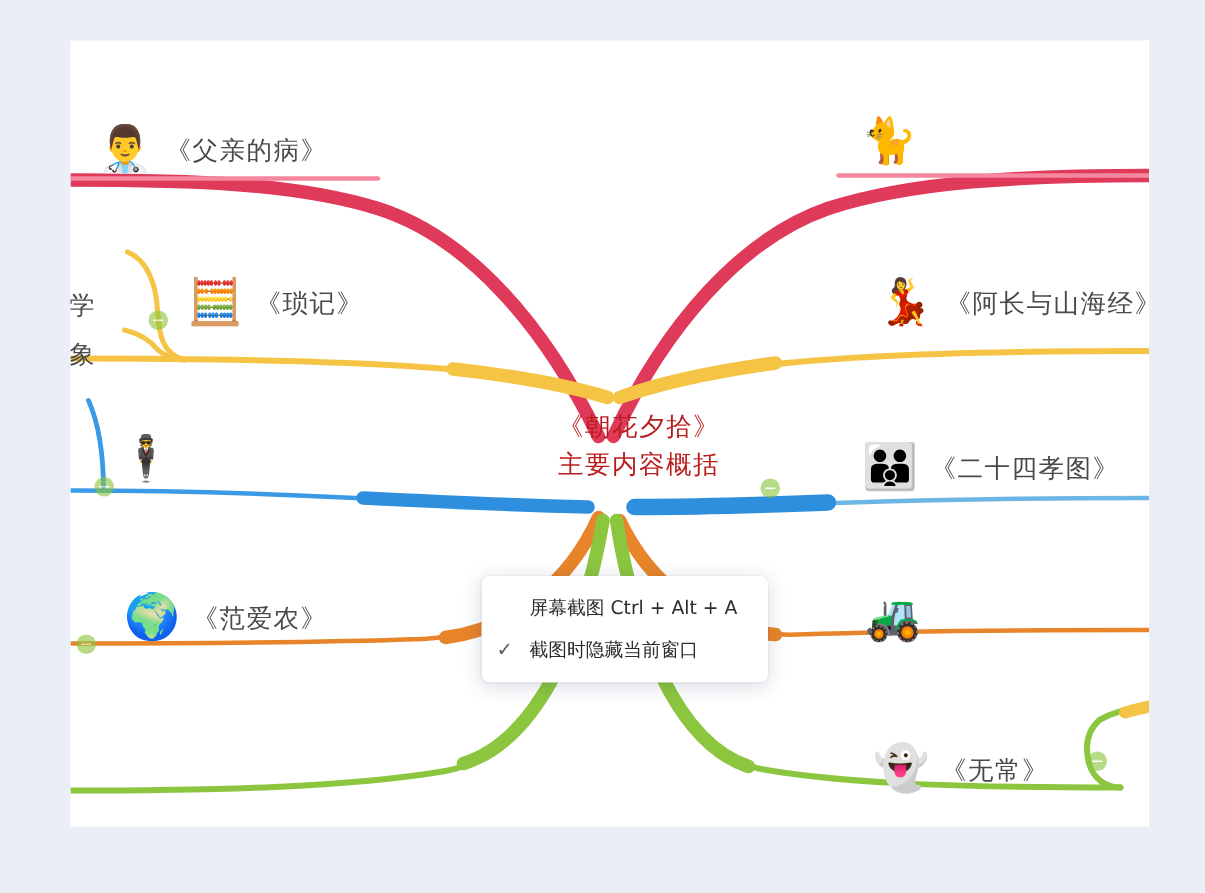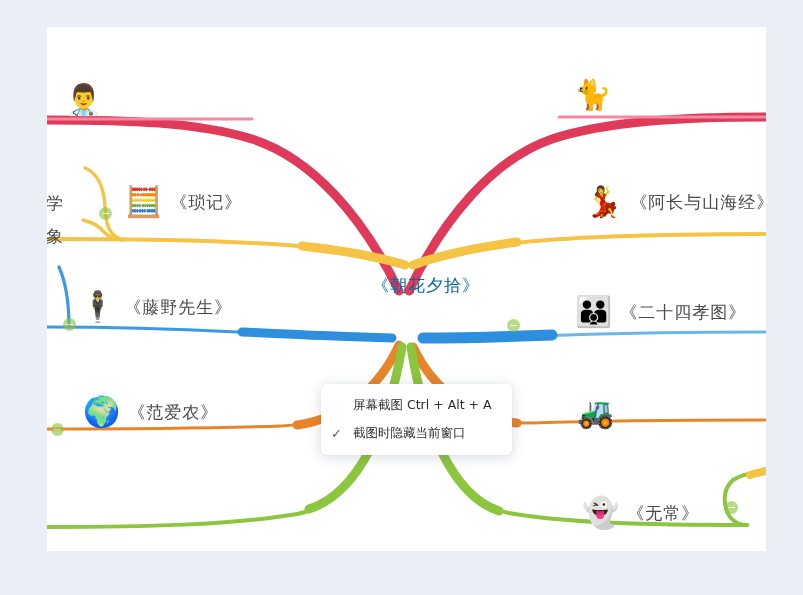--- a/index.html
+++ b/index.html
@@ -67,21 +67,21 @@
   #central-node {
     position: absolute;
     left: 294px;
     top: 246px;
     width: 170px;
     text-align: center;
     line-height: 1.45;
   }
   #central-node .central-line {
     font-size: 17px;
-    color: #0369a1;
+    color: #b91c1c;
     font-family: "DejaVu Sans", sans-serif;
     letter-spacing: 1px;
     display: block;
     text-align: center;
   }
 
   
   .clipped-text {
     position: absolute;
     font-size: 17px;
@@ -189,34 +189,35 @@
     <path d="M 700,498 C 600,498 520,496 462,486 C 408,476 378,400 364,320" fill="none" stroke="#8cc63f" stroke-width="4" stroke-linecap="round"></path>
     <path d="M 452,484 C 404,468 376,396 364,320" fill="none" stroke="#8cc63f" stroke-width="9" stroke-linecap="round"></path>
 
     <path d="M 700,498 C 690,498 682,492 679,482 C 676,470 678,460 686,453" fill="none" stroke="#8cc63f" stroke-width="4" stroke-linecap="round"></path>
     <path d="M 686,453 C 694,448 703,446 712,445" fill="none" stroke="#8cc63f" stroke-width="4" stroke-linecap="round"></path>
     <path d="M 703,448 C 710,446 715,445 719,444" fill="none" stroke="#f6c445" stroke-width="8" stroke-linecap="round"></path>
   </svg>
 
   <div id="central-node">
     <span class="central-line">《朝花夕拾》</span>
+    <span class="central-line">主要内容概括</span>
   </div>
 
   <div class="node node-left" style="left:18px; top:58px;">
     <span class="node-emoji">👨‍⚕️</span>
+    <span class="node-label">《父亲的病》</span>
   </div>
 
   <div class="node node-left" style="left:78px; top:160px;">
     <span class="node-emoji">🧮</span>
     <span class="node-label">《琐记》</span>
   </div>
 
   <div class="node node-left" style="left:32px; top:265px;">
     <span class="node-emoji">🕴️</span>
-    <span class="node-label">《藤野先生》</span>
   </div>
 
   <div class="node node-left" style="left:36px; top:370px;">
     <span class="node-emoji">🌍</span>
     <span class="node-label">《范爱农》</span>
   </div>
 
   <span class="clipped-text" style="left:-1px; top:165px;">学</span>
   <span class="clipped-text" style="left:-1px; top:198px;">象</span>
 

